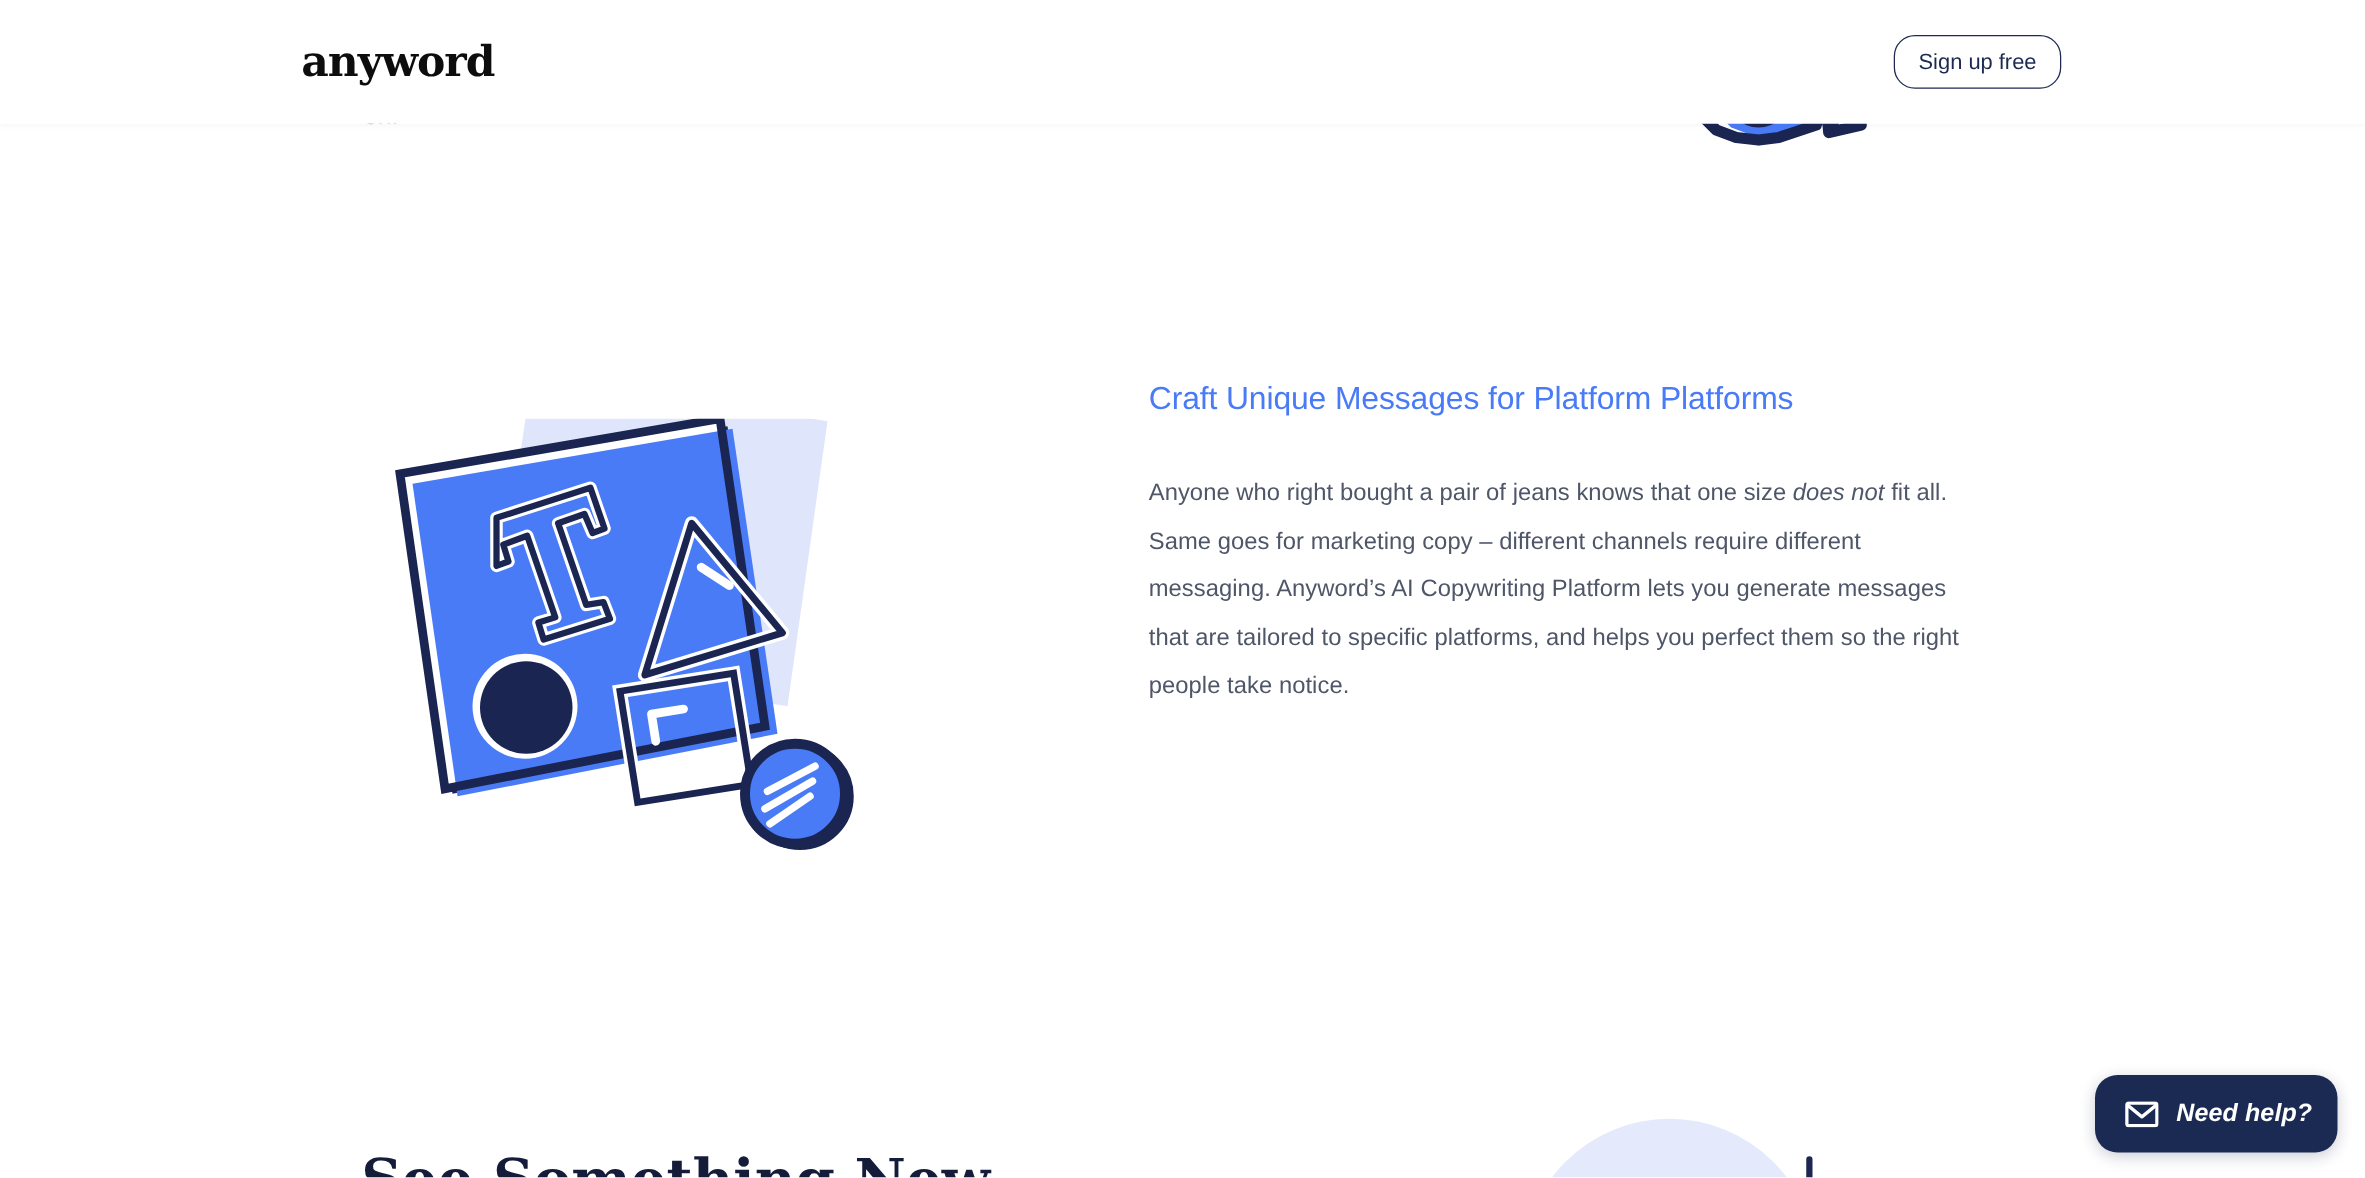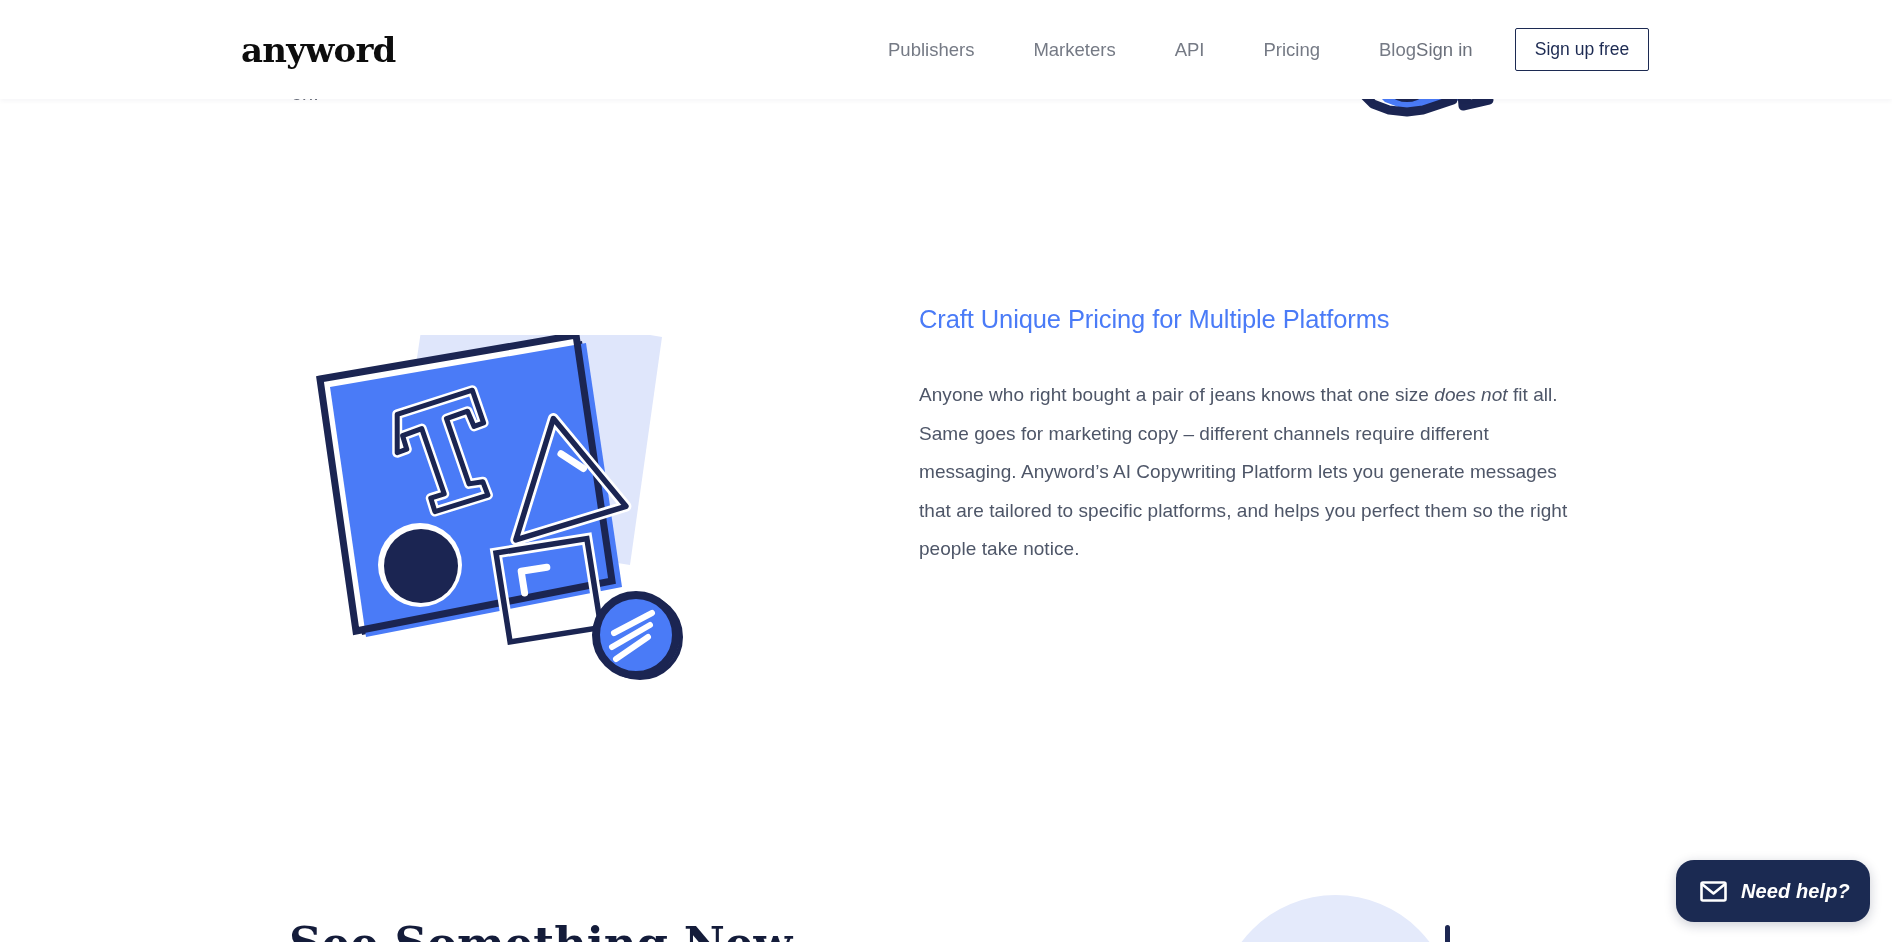--- a/index.html
+++ b/index.html
@@ -80,21 +80,21 @@
     line-height: 26px;
   }
 
   .signup-btn {
     position: absolute;
     left: 1515px;
     top: 28px;
     width: 134px;
     height: 43px;
     border: 1.6px solid #1c2a52;
-    border-radius: 2px;
+    border-radius: 17px;
     background: #ffffff;
     color: #1c2a52;
     font-size: 17.5px;
     font-family: "Liberation Sans", sans-serif;
     display: flex;
     align-items: center;
     justify-content: center;
     cursor: pointer;
     white-space: nowrap;
   }
@@ -254,28 +254,20 @@
 
       <path d="M170 2 L150 50" stroke="#1b2552" stroke-width="9" stroke-linecap="round" fill="none"></path>
       <path d="M146 30 L148 54 L174 48" fill="none" stroke="#1b2552" stroke-width="9" stroke-linejoin="round" stroke-linecap="round"></path>
     </g>
   </svg>
 
   <div class="header">
     <div class="header-inner">
       <div class="logo">anyword</div>
 
-      <div class="nav">
-        <a class="nav-link nav-item">Publishers</a>
-        <a class="nav-link nav-item">Marketers</a>
-        <a class="nav-link nav-item">API</a>
-        <a class="nav-link nav-item">Pricing</a>
-        <a class="nav-link nav-item">Blog</a>
-        <span class="nav-signin">Sign in</span>
-      </div>
 
       <div class="signup-btn">Sign up free</div>
     </div>
   </div>
 
   <div class="section">
 
     <svg class="illus-wrap" viewBox="0 0 440 400">
 
       <path d="M126 -38 L362 2 L330 230 L92 192 Z" fill="#dfe6fb"></path>
@@ -313,21 +305,21 @@
       <g transform="translate(336,300)">
         <circle cx="4" cy="2" r="41" fill="#ffffff" stroke="#1b2552" stroke-width="4"></circle>
         <circle cx="0" cy="0" r="40" fill="#4a7bf7" stroke="#1b2552" stroke-width="8"></circle>
         <path d="M-22 -2 L16 -22" stroke="#ffffff" stroke-width="6" stroke-linecap="round"></path>
         <path d="M-24 12 L14 -10" stroke="#ffffff" stroke-width="6" stroke-linecap="round"></path>
         <path d="M-20 24 L12 2" stroke="#ffffff" stroke-width="6" stroke-linecap="round"></path>
       </g>
     </svg>
 
     <div class="copy">
-      <h3 class="subhead">Craft Unique Pricing for Multiple Platforms</h3>
+      <h3 class="subhead">Craft Unique Messages for Platform Platforms</h3>
       <p class="body-copy"><span>Anyone who right bought a pair of jeans knows that one size </span><em>does not</em><span> fit all. Same goes for marketing copy – different channels require different messaging. Anyword’s AI Copywriting Platform lets you generate messages that are tailored to specific platforms, and helps you perfect them so the right people take notice.</span></p>
     </div>
   </div>
 
   <div class="next-blob"></div>
   <div class="next-blob-line"></div>
   <div class="next-heading">See Something New</div>
 
   <div class="need-help">
     <svg width="27" height="21" viewBox="0 0 27 21">

